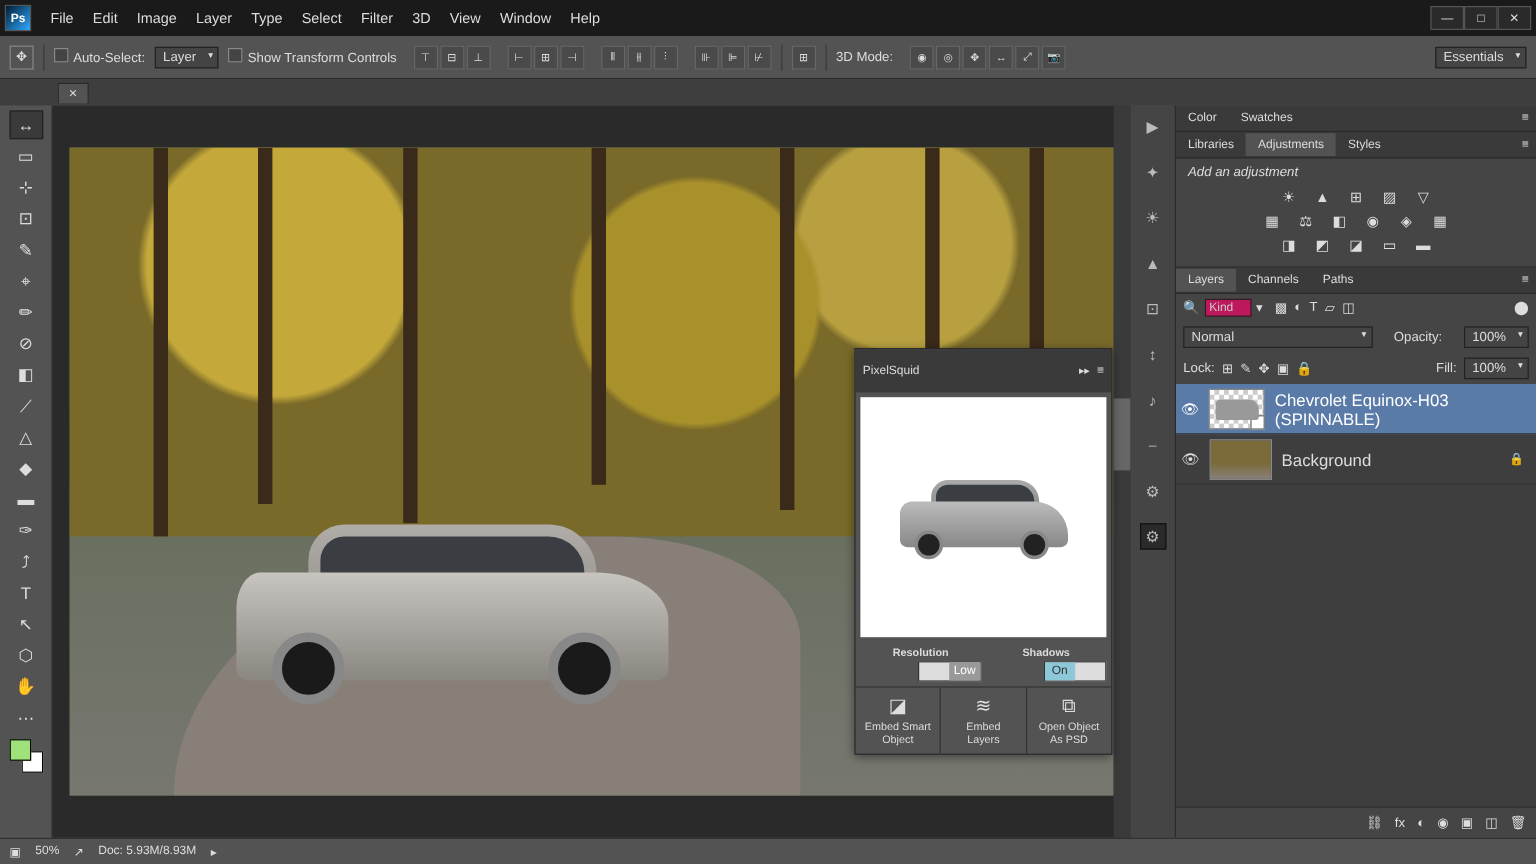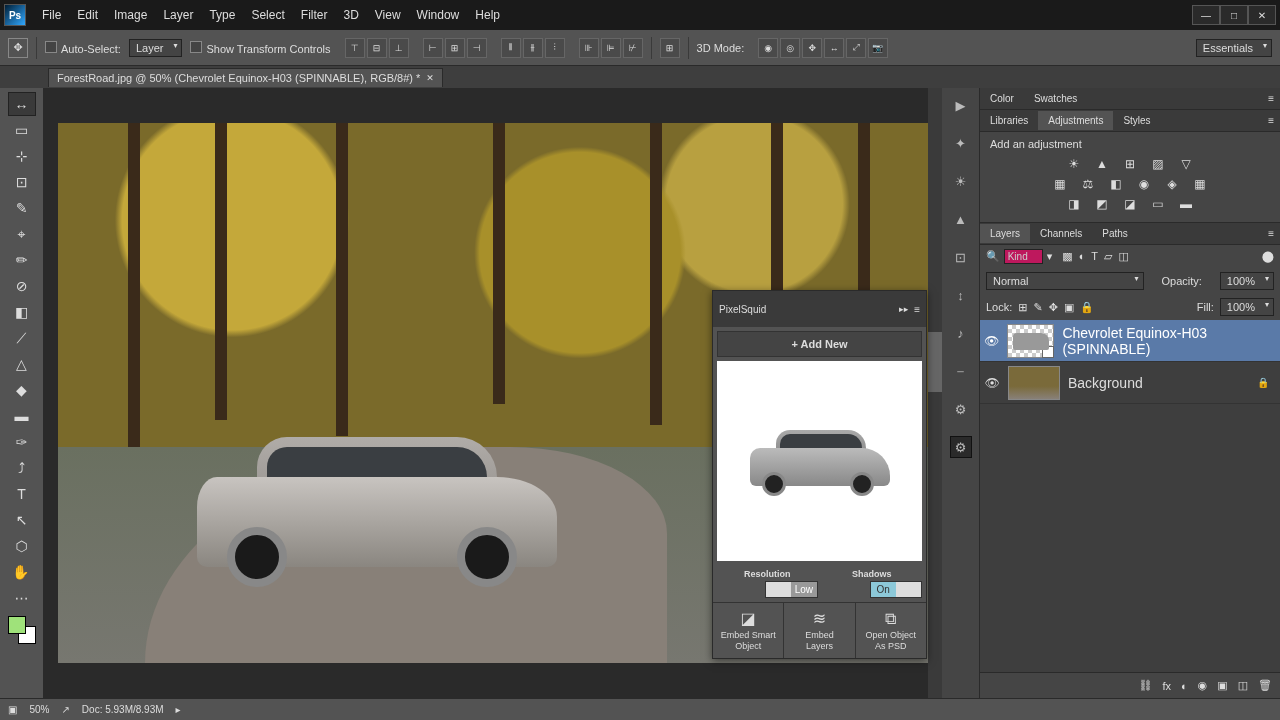--- a/index.html
+++ b/index.html
@@ -43,21 +43,21 @@
 .wheel.front { left: 30px; } .wheel.rear { right: 40px; }
 .collapsed-strip { width: 38px; background: #454545; display: flex; flex-direction: column; align-items: center; padding-top: 6px; gap: 16px; border-right: 1px solid #2a2a2a; }
 .strip-icon { width: 22px; height: 22px; display: flex; align-items: center; justify-content: center; font-size: 13px; color: #bbb; }
 .strip-icon.active { background: #2a2a2a; border: 1px solid #111; }
 .panels { width: 300px; background: #454545; display: flex; flex-direction: column; }
 .panel-head { height: 22px; background: #3a3a3a; display: flex; align-items: center; border-bottom: 1px solid #2a2a2a; }
 .panel-head span { padding: 4px 10px; font-size: 10px; cursor: pointer; }
 .panel-head span.active { background: #535353; }
 .panel-head .menu-icon { margin-left: auto; padding: 0 6px; }
 .adj-panel { padding: 6px 10px; border-bottom: 1px solid #2a2a2a; }
-.adj-title { font-size: 11px; margin-bottom: 6px; }
+.adj-title { font-size: 11px; margin-bottom: 6px; font-style: italic; }
 .adj-row { display: flex; gap: 10px; justify-content: center; margin: 4px 0; }
 .adj-icon { width: 18px; height: 16px; display: flex; align-items: center; justify-content: center; font-size: 12px; }
 .layers-panel { flex: 1; display: flex; flex-direction: column; }
 .layer-controls { padding: 4px 6px; display: flex; align-items: center; gap: 4px; }
 .layer-kind { display: flex; align-items: center; gap: 4px; }
 .layer-kind input { background: #be185d; border: 1px solid #222; color: #ccc; width: 39px; padding: 1px 3px; font-size: 10px; }
 .filter-icons { display: flex; gap: 6px; margin-left: 6px; font-size: 11px; }
 .blend-row { padding: 4px 6px; display: flex; align-items: center; gap: 18px; }
 .lock-row { padding: 4px 6px; display: flex; align-items: center; gap: 6px; }
 .lock-icons { display: flex; gap: 6px; }
@@ -160,21 +160,20 @@
     <div class="align-btn">✥</div>
     <div class="align-btn">↔</div>
     <div class="align-btn">⤢</div>
     <div class="align-btn">📷</div>
   </div>
   <div class="workspace-sel dropdown">Essentials</div>
 </div>
 
 <div class="tab-bar">
   <div class="doc-tab">
-    <span>ForestRoad.jpg @ 50% (Chevrolet Equinox-H03 (SPINNABLE), RGB/8#) *</span>
     <span class="x">✕</span>
   </div>
 </div>
 
 <div class="main">
 
   <div class="toolbox">
     <div class="tool active">↔</div>
     <div class="tool">▭</div>
     <div class="tool">⊹</div>
@@ -344,21 +343,20 @@
     </div>
   </div>
 </div>
 
 <div class="pixelsquid">
   <div class="ps-head">
     <span>PixelSquid</span>
     <span class="collapse">▸▸</span>
     <span style="margin-left:6px">≡</span>
   </div>
-  <div class="ps-addnew">+ Add New</div>
   <div class="ps-preview">
     <div class="ps-car">
       <div class="top"></div>
         <div class="win"></div>
         <div class="body"></div>
       <div class="w f"></div>
         <div class="w r"></div>
     </div>
   </div>
   <div class="ps-opts">

